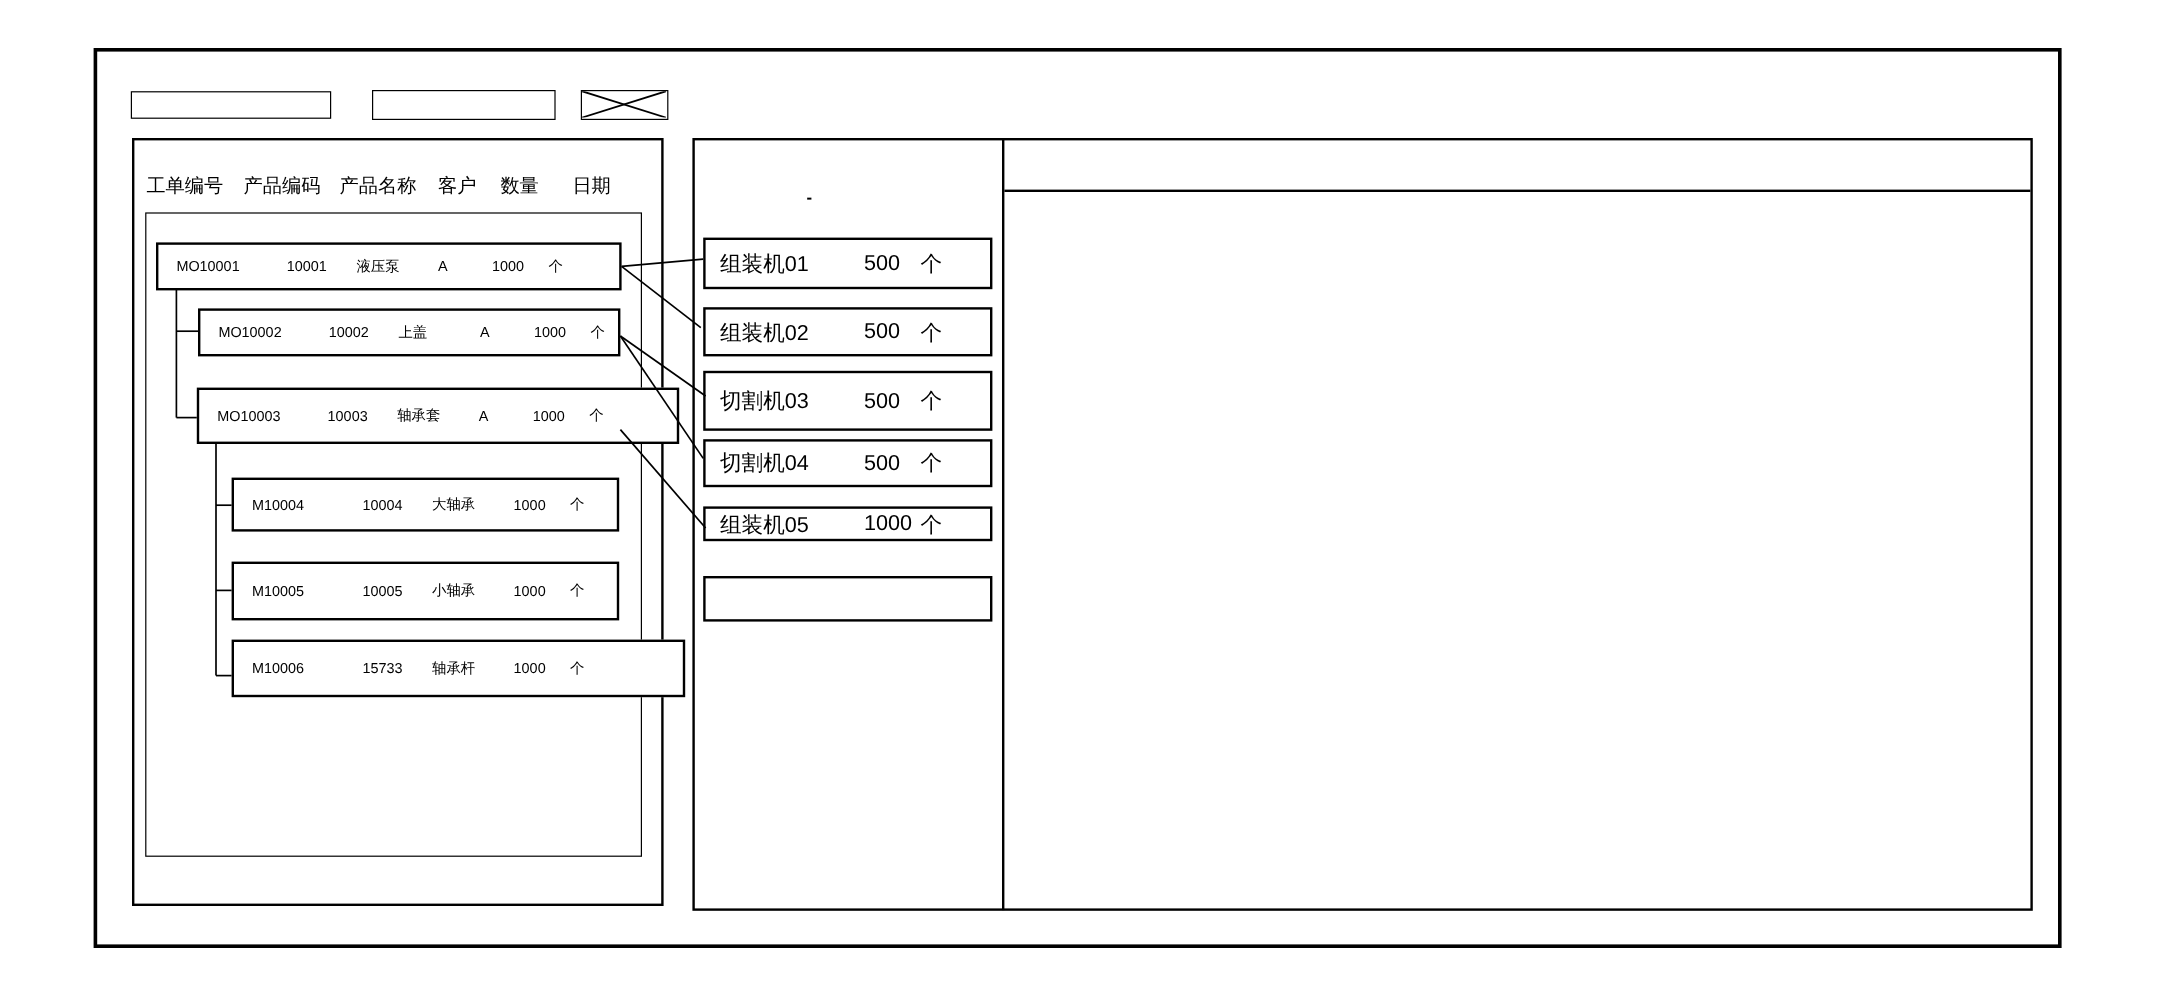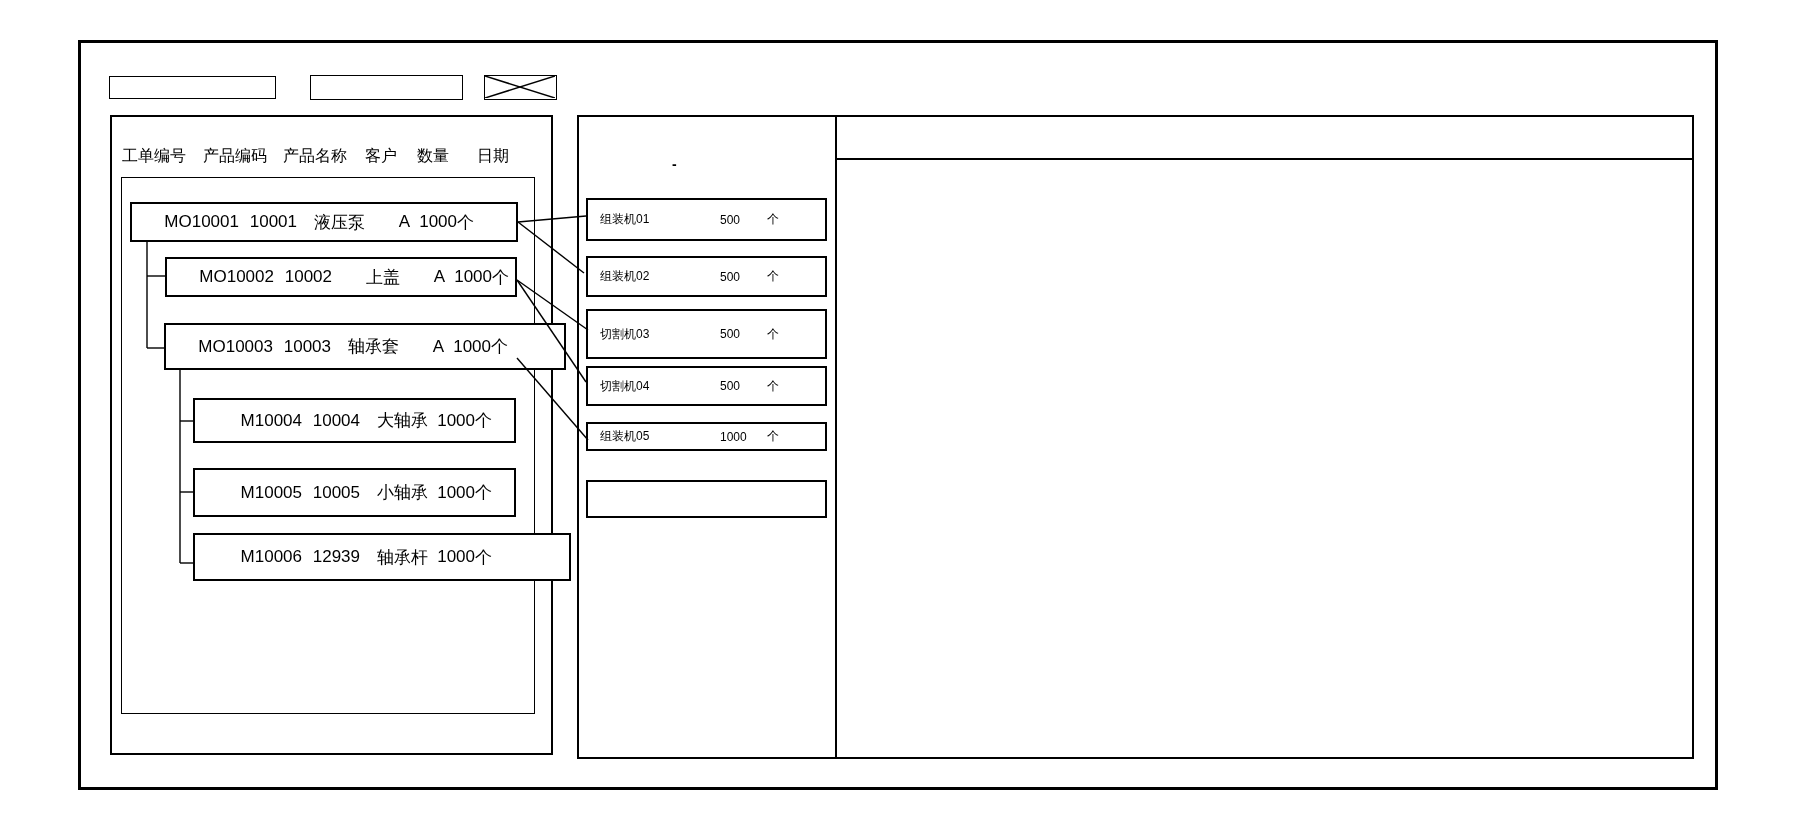--- a/index.html
+++ b/index.html
@@ -6,30 +6,30 @@
   body{
     width:1819px;height:833px;position:relative;background:#ffffff;
     font-family:"Liberation Sans",sans-serif;color:#000;overflow:hidden;
   }
   .box{position:absolute;box-sizing:border-box;border:2px solid #000;background:#fff}
   .thin{border-width:1.5px}
   .thick{border-width:3px;background:transparent}
   .label{position:absolute;font-size:16px;white-space:nowrap;line-height:20px}
   .order-row{
     position:absolute;box-sizing:border-box;border:2px solid #000;background:#fff;
-    display:flex;align-items:center;padding-left:15px;font-size:17px;white-space:nowrap;text-align:right;
+    display:flex;align-items:center;padding-left:15px;font-size:12px;white-space:nowrap;
   }
   .f-order{display:inline-block;width:92px}
   .f-code{display:inline-block;width:58px}
   .f-name{display:inline-block;width:68px}
   .f-cust{display:inline-block;width:45px}
   .f-qty{display:inline-block;width:47px}
   .machine-row{
     position:absolute;box-sizing:border-box;border:2px solid #000;background:#fff;
-    display:flex;align-items:center;padding-left:12px;font-size:12px;white-space:nowrap;
+    display:flex;align-items:center;padding-left:12px;font-size:18px;white-space:nowrap;
   }
   .m-name{display:inline-block;width:120px}
   .m-qty{display:inline-block;width:47px}
   .overlay{position:absolute;left:0;top:0;pointer-events:none}
   .overlay line{stroke:#000;stroke-width:1.4}
   .xline{stroke:#000;stroke-width:1.5}
   .dash-mark{position:absolute;font-size:14px;font-weight:bold}
   .hdivider{position:absolute;height:0;border-top:2px solid #000}
 </style>
 </head>
@@ -95,21 +95,21 @@
 <div class="order-row" style="left:193px;top:468px;width:323px;height:49px">
   <span class="f-order">M10005</span>
   <span class="f-code">10005</span>
   <span class="f-name">小轴承</span>
   <span class="f-qty">1000</span>
   <span class="f-unit">个</span>
 </div>
 
 <div class="order-row" style="left:193px;top:533px;width:378px;height:48px">
   <span class="f-order">M10006</span>
-  <span class="f-code">12939</span>
+  <span class="f-code">15733</span>
   <span class="f-name">轴承杆</span>
   <span class="f-qty">1000</span>
   <span class="f-unit">个</span>
 </div>
 
 <div class="box" style="left:577px;top:115px;width:260px;height:644px"></div>
 <span class="dash-mark" style="left:672px;top:156px">-</span>
 
 <div class="machine-row" style="left:586px;top:198px;width:241px;height:43px">
   <span class="m-name">组装机01</span>

